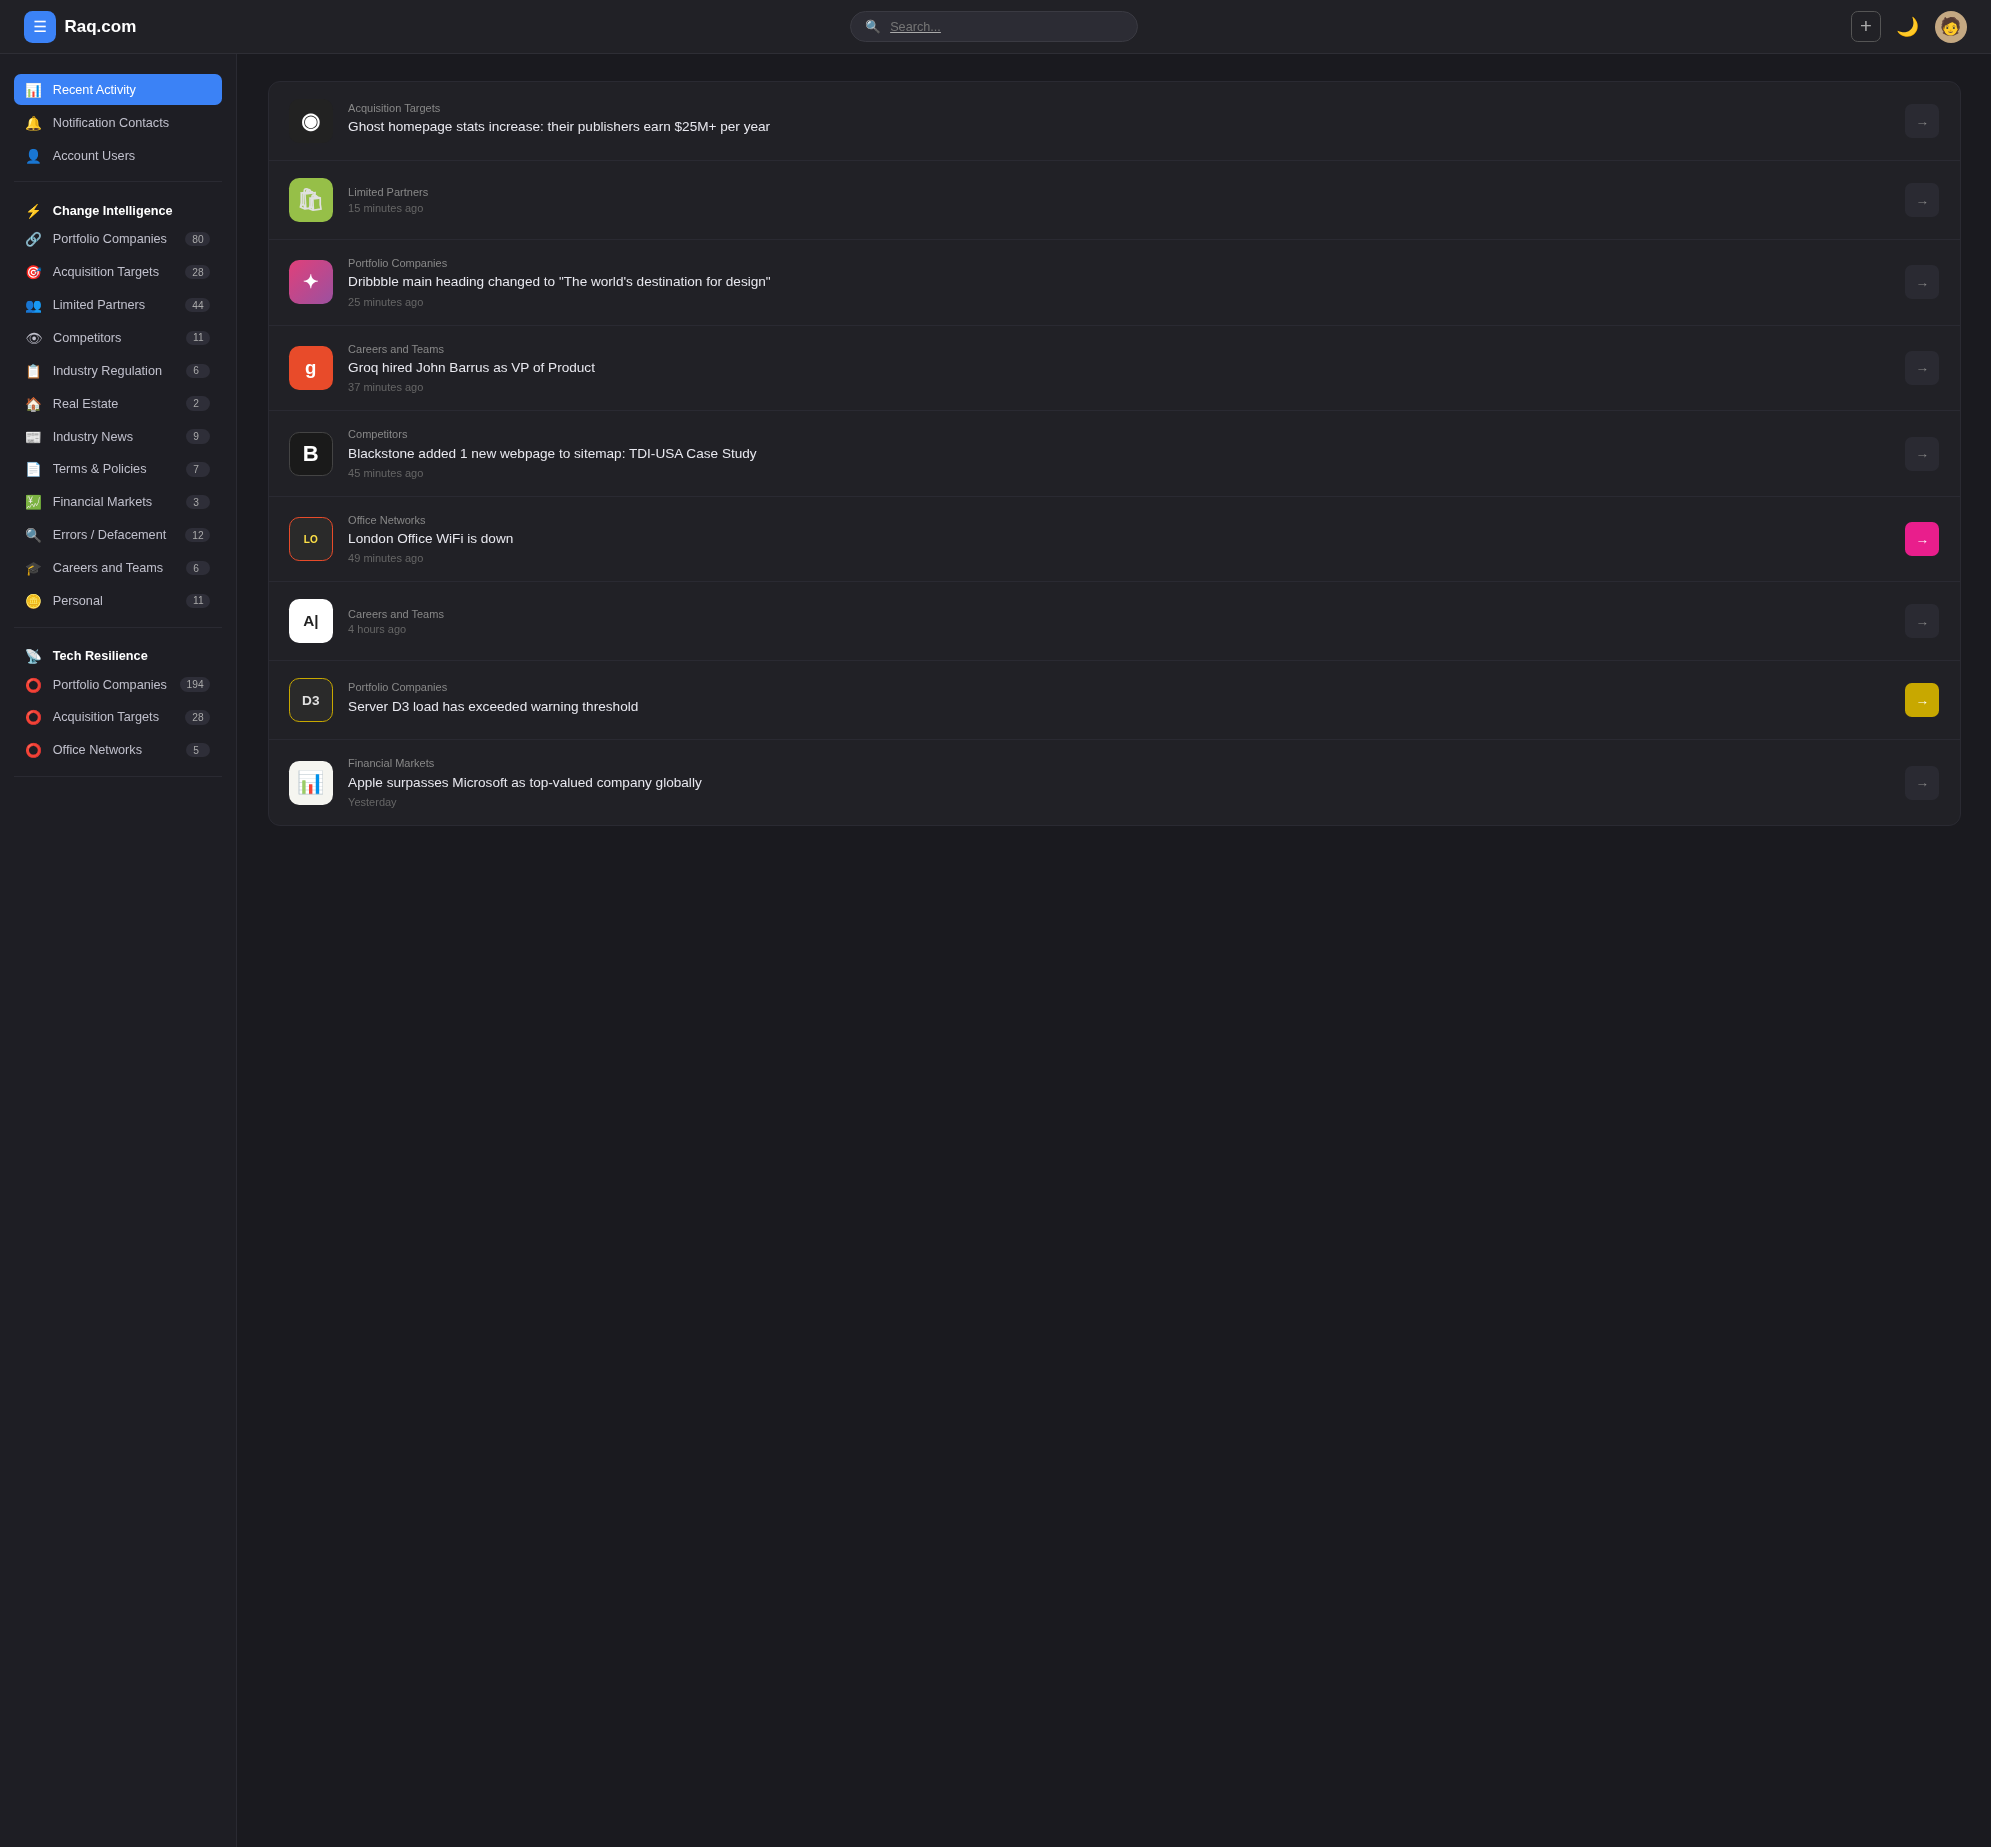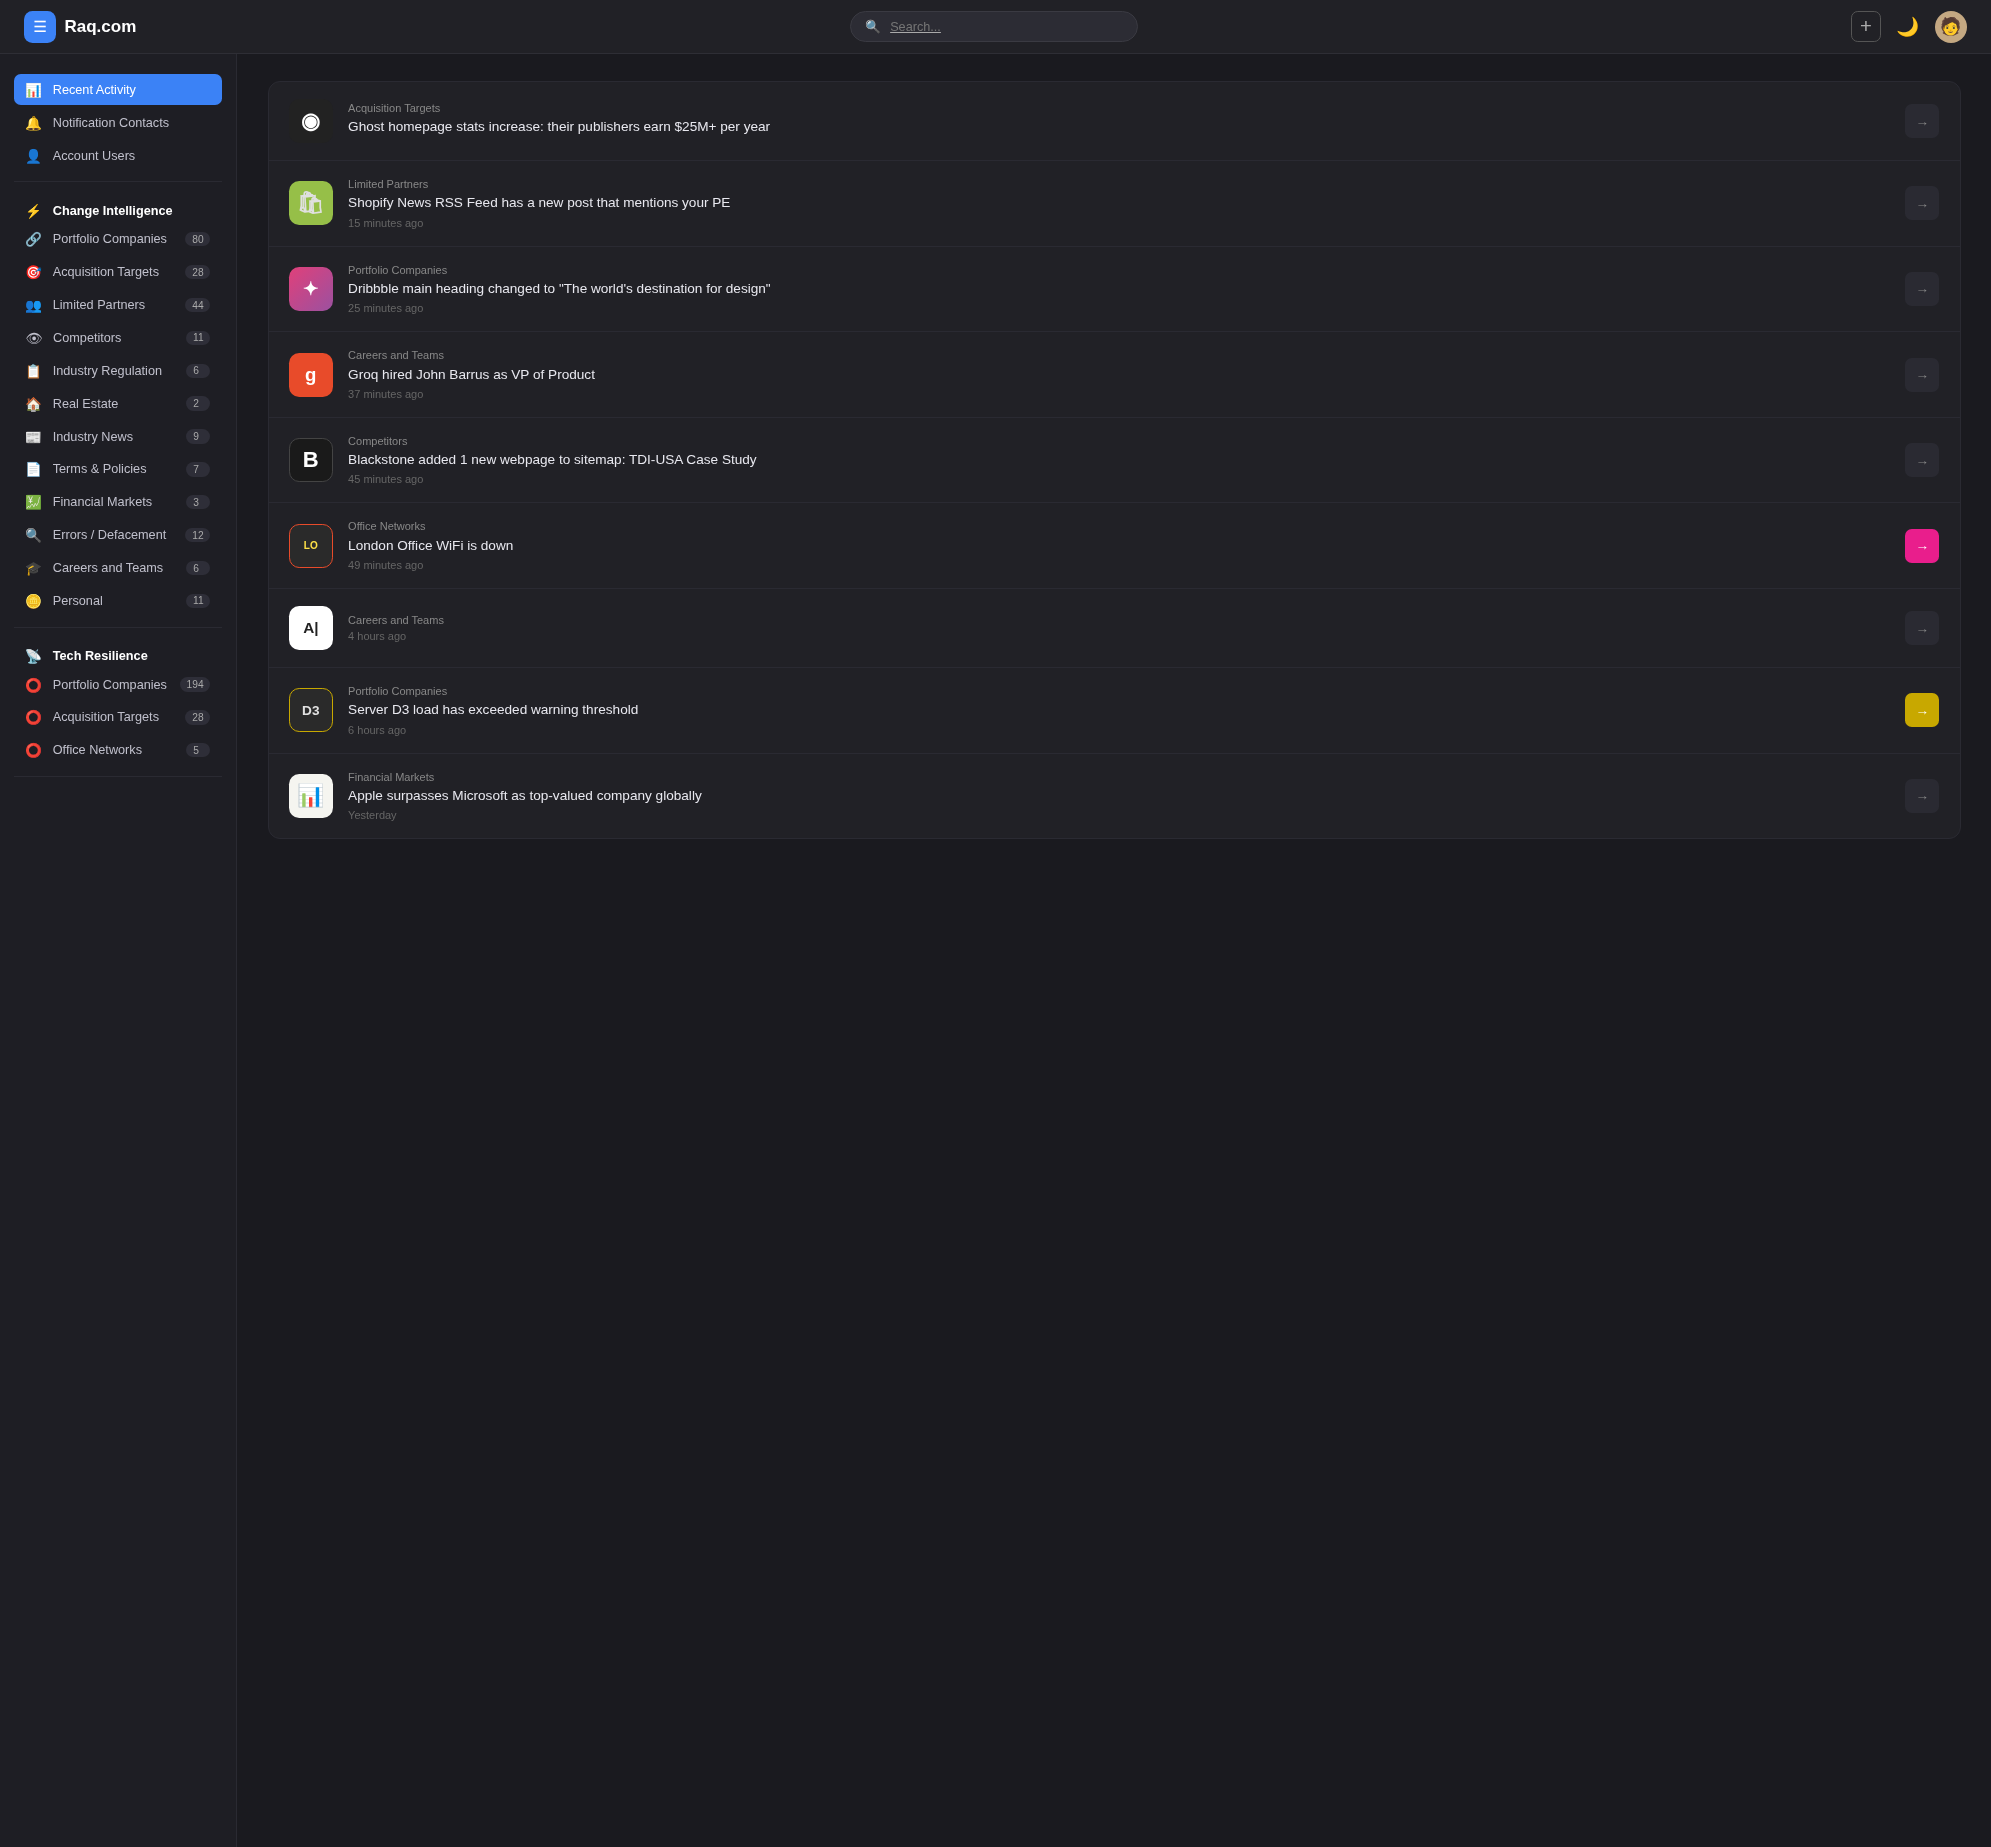--- a/index.html
+++ b/index.html
@@ -332,21 +332,20 @@
       <div class="item-title">Ghost homepage stats increase: their publishers earn $25M+ per year</div>
     </div>
     <button class="arrow-btn default">→</button>
   </div>
         <div class="activity-item">
     <div class="item-logo" style="background:#96bf48;">
       <span style="font-size:22px;">🛍</span>
     </div>
     <div class="item-content">
       <div class="item-category">Limited Partners</div>
-      <div class="item-title">Shopify News RSS Feed has a new post that mentions your PE</div>
       <div class="item-time">15 minutes ago</div>
     </div>
     <button class="arrow-btn default">→</button>
   </div>
         <div class="activity-item">
     <div class="item-logo" style="background:linear-gradient(135deg,#e0407a,#9b51a0);">
       <span style="color:#fff;font-size:18.6px;">✦</span>
     </div>
     <div class="item-content">
       <div class="item-category">Portfolio Companies</div>
@@ -398,21 +397,20 @@
     </div>
     <button class="arrow-btn default">→</button>
   </div>
         <div class="activity-item">
     <div class="item-logo" style="background:#2a2a2a;border:1.7px solid #c8a800;">
       <span style="color:#e0e0e0;font-weight:700;font-size:13.6px;">D3</span>
     </div>
     <div class="item-content">
       <div class="item-category">Portfolio Companies</div>
       <div class="item-title">Server D3 load has exceeded warning threshold</div>
-      <div class="item-time">6 hours ago</div>
     </div>
     <button class="arrow-btn yellow">→</button>
   </div>
         <div class="activity-item">
     <div class="item-logo" style="background:#f5f5f0;">
       <span style="color:#e87722;font-size:22px;">📊</span>
     </div>
     <div class="item-content">
       <div class="item-category">Financial Markets</div>
       <div class="item-title">Apple surpasses Microsoft as top-valued company globally</div>

